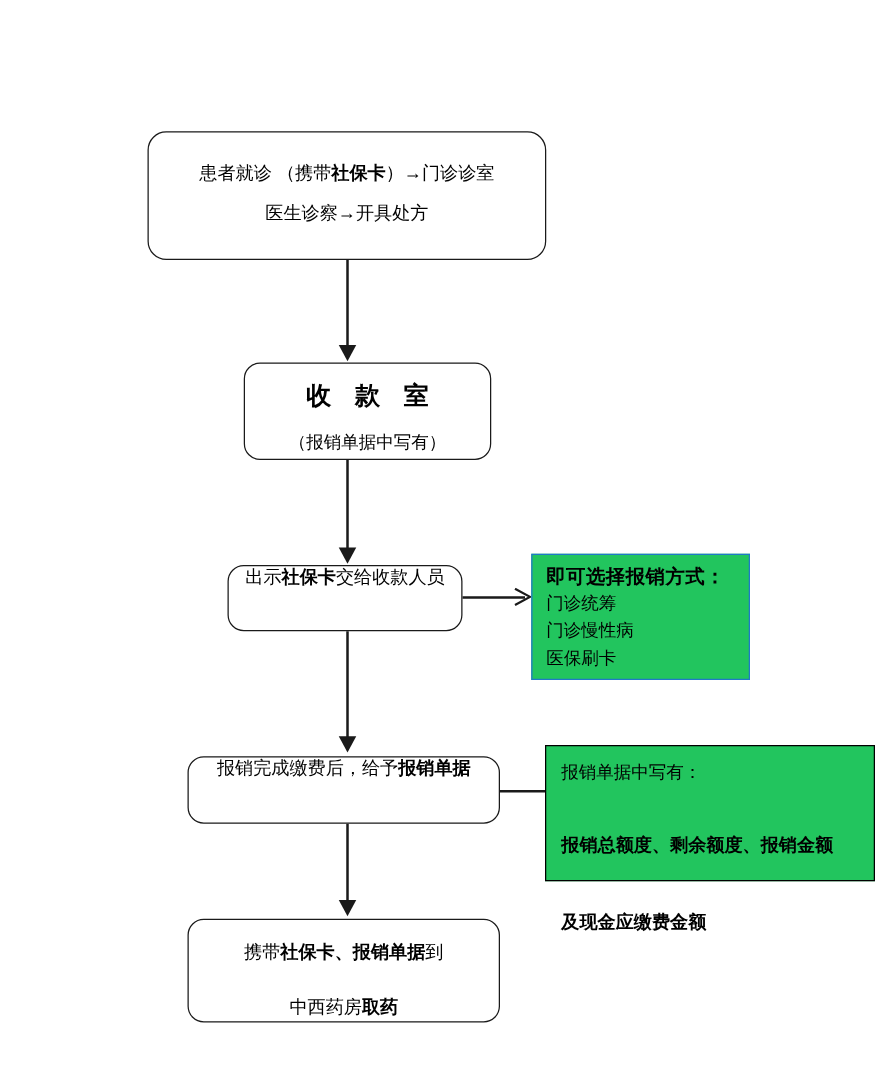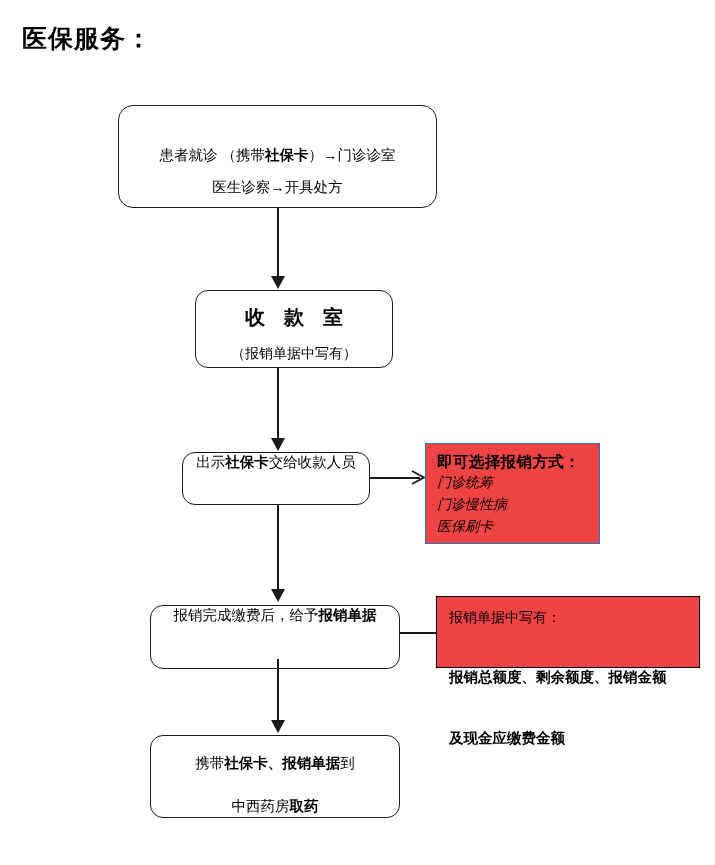--- a/index.html
+++ b/index.html
@@ -57,21 +57,21 @@
 
   .b { font-weight: 700; }
 
   
   #node-visit {
     left: 118px; top: 105px; width: 319px; height: 103px;
     border-radius: 15px;
     justify-content: flex-start;
     padding-top: 24px;
   }
-  #node-visit .line1 { font-size: 14.5px; margin-top: 16px; }
+  #node-visit .line1 { font-size: 14.5px; }
   #node-visit .line2 { font-size: 14.5px; margin-top: 12px; }
 
   #node-cashier {
     left: 195px; top: 290px; width: 198px; height: 78px;
     justify-content: flex-start;
     padding-top: 13px;
   }
   #node-cashier .title-cn {
     font-family: "Liberation Serif", "DejaVu Serif", serif;
     font-size: 20px;
@@ -83,56 +83,56 @@
     font-size: 14px;
     margin-top: 13px;
   }
 
   #node-present {
     left: 182px; top: 452px; width: 188px; height: 53px;
     font-size: 14.5px;
   }
 
   #node-receipt {
-    left: 150px; top: 605px; width: 250px; height: 64px;
+    left: 150px; top: 605px; width: 250px; height: 54px;
     font-size: 14.5px;
   }
 
   #node-pharmacy {
     left: 150px; top: 735px; width: 250px; height: 83px;
-    justify-content: flex-end;
-    padding-top: 4px;
+    justify-content: flex-start;
+    padding-top: 17px;
   }
   #node-pharmacy .line2 { margin-top: 24px; }
 
   
   .annot {
     position: absolute;
     box-sizing: border-box;
-    background: #ef4444;
+    background: #22c55e;
     text-align: left;
     white-space: nowrap;
   }
   #annot-methods {
     left: 425px; top: 443px; width: 175px; height: 101px;
     border: 1.6px solid #2079C8;
     padding: 8px 0 0 11px;
     font-size: 14px;
     line-height: 1.55;
   }
   #annot-methods .heading {
     font-weight: 700;
     font-size: 15.5px;
     letter-spacing: 0.4px;
     line-height: 1.3;
   }
-  #annot-methods .opt { font-size: 14px; font-style: italic; }
+  #annot-methods .opt { font-size: 14px; }
 
   #annot-receipt {
-    left: 436px; top: 596px; width: 264px; height: 72px;
+    left: 436px; top: 596px; width: 264px; height: 109px;
     border: 1.4px solid #000000;
     padding: 10px 0 0 12px;
     font-size: 14px;
     line-height: 1.45;
   }
   #annot-receipt .heading { font-size: 14px; }
   #annot-receipt .detail {
     font-weight: 700;
     font-size: 14.5px;
     line-height: 1.45;
@@ -161,21 +161,20 @@
     position: absolute;
     width: 13px; height: 15px;
   }
   .arrow-right-open svg { display: block; }
 </style>
 </head>
 <body>
 
 <div id="canvas">
 
-  <div class="page-title">医保服务：</div>
 
   <div class="node" id="node-visit">
     <span class="line line1"><span>患者就诊 （携带</span><span class="b">社保卡</span><span>）→门诊诊室</span></span>
     <span class="line line2">医生诊察→开具处方</span>
   </div>
 
   <div class="vline" style="left:277px; top:208px; height:70px;"></div>
   <div class="arrow-down" style="left:271px; top:276px;"></div>
 
   <div class="node" id="node-cashier">

